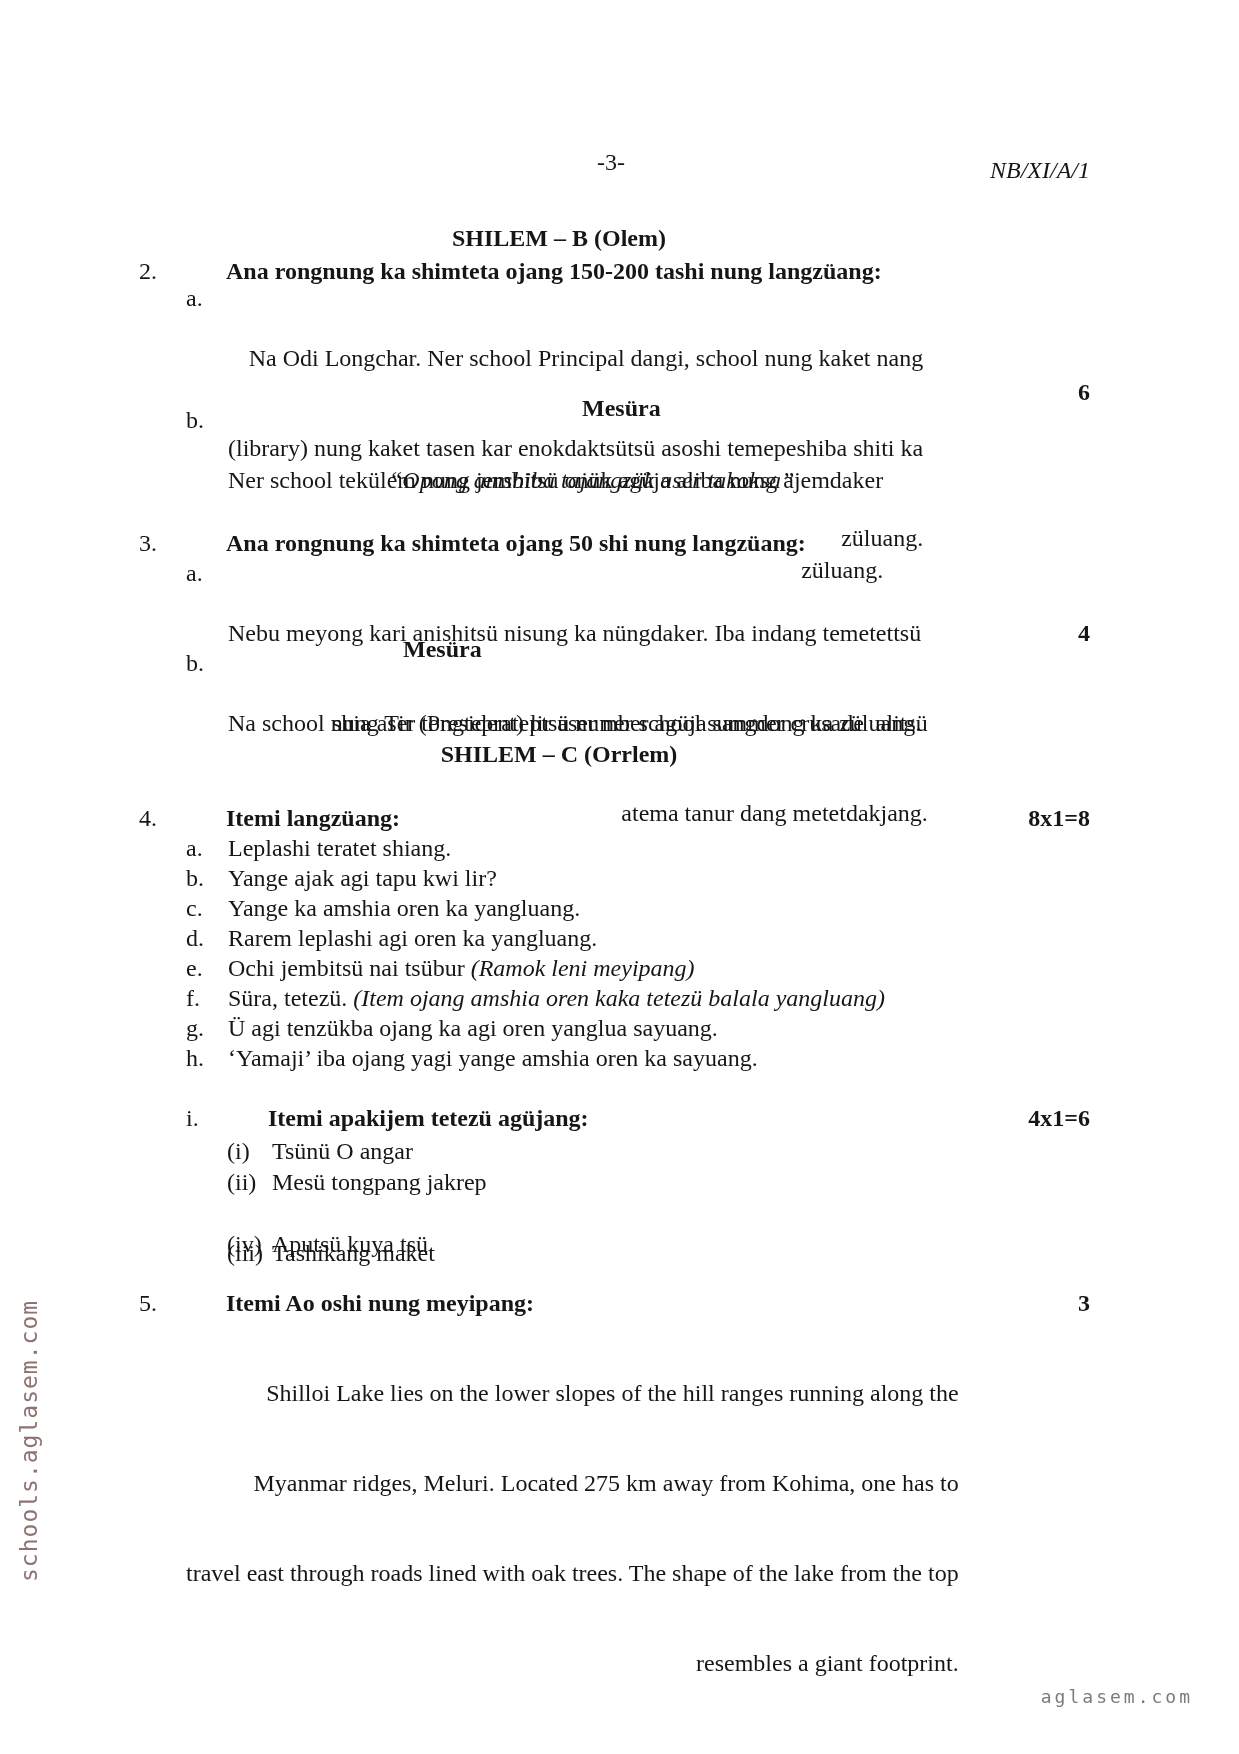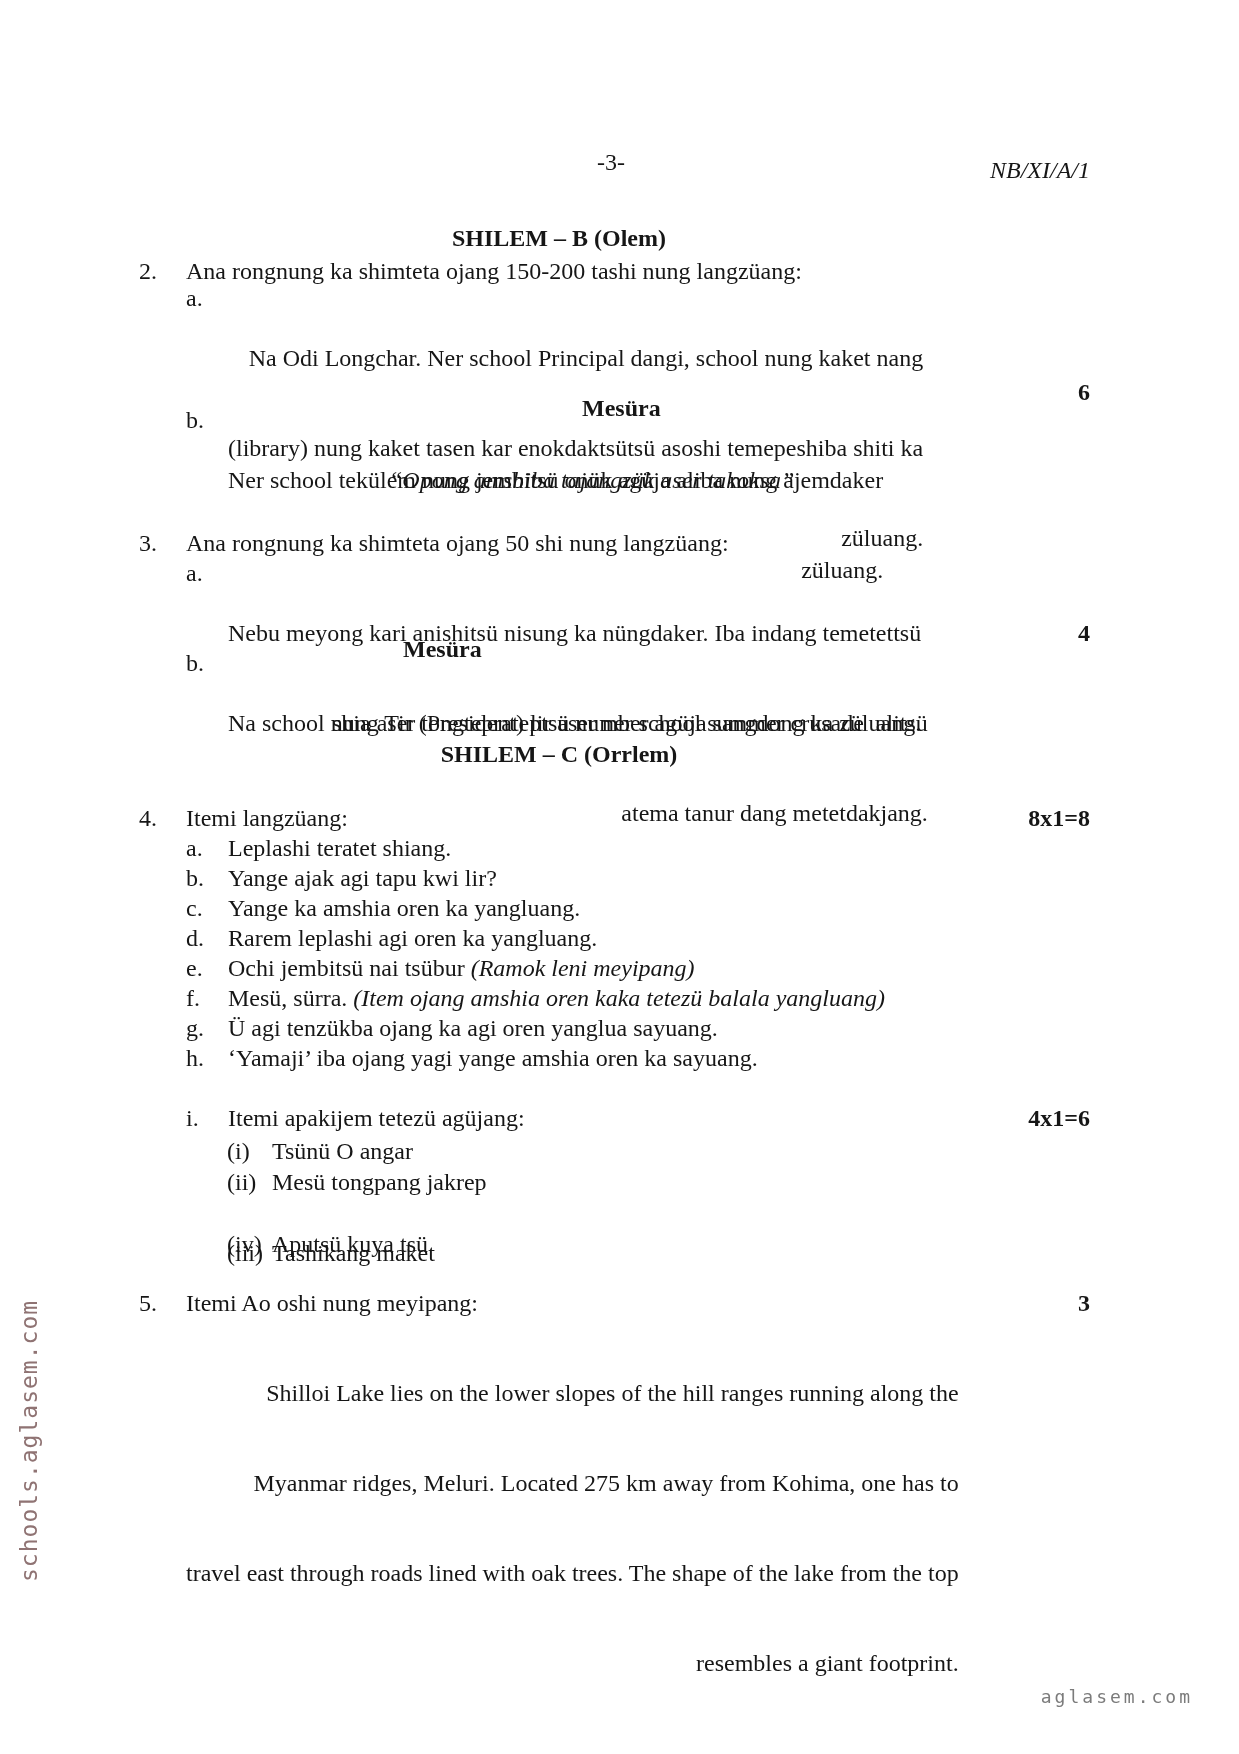--- a/index.html
+++ b/index.html
@@ -11,21 +11,21 @@
     overflow:hidden;
   }
   .content{
     position:absolute;left:139px;top:147px;width:951px;
     font-family:"Liberation Serif", serif;
     font-size:24px;line-height:30px;color:#161616;
   }
   .row{position:absolute;left:0;right:0;height:30px;}
   .num{position:absolute;left:0;top:0;}
   .lbl{position:absolute;left:47px;top:0;}
-  .bold{font-weight:normal;}
+  .bold{font-weight:bold;margin-left:40px;}
   .it{font-style:italic;text-align:right;}
   .itxt{position:absolute;left:89px;top:0;white-space:pre;}
   .blk{position:absolute;white-space:pre;}
   .blk div{height:30px;text-align:right;}
   .mark{position:absolute;right:0;top:0;font-weight:bold;}
   .sec-title{width:840px;text-align:center;font-weight:bold;}
   .mes{font-weight:bold;position:absolute;top:16px;}
   .rlbl{position:absolute;left:88px;top:0;}
   .rtxt{position:absolute;left:133px;top:0;white-space:pre;}
   .pg-num{position:absolute;left:458px;top:0;}
@@ -128,21 +128,21 @@
     <div class="row" style="top:776px">
       <span class="lbl">d.</span>
       <span class="itxt"><span>Rarem leplashi agi oren ka yangluang.</span><span class="it"></span></span>
     </div>
     <div class="row" style="top:806px">
       <span class="lbl">e.</span>
       <span class="itxt"><span>Ochi jembitsü nai tsübur </span><span class="it">(Ramok leni meyipang)</span></span>
     </div>
     <div class="row" style="top:836px">
       <span class="lbl">f.</span>
-      <span class="itxt"><span>Mesü, sürra. </span><span class="it">(Item ojang amshia oren kaka tetezü balala yangluang)</span></span>
+      <span class="itxt"><span>Süra, tetezü. </span><span class="it">(Item ojang amshia oren kaka tetezü balala yangluang)</span></span>
     </div>
     <div class="row" style="top:866px">
       <span class="lbl">g.</span>
       <span class="itxt"><span>Ü agi tenzükba ojang ka agi oren yanglua sayuang.</span><span class="it"></span></span>
     </div>
     <div class="row" style="top:896px">
       <span class="lbl">h.</span>
       <span class="itxt"><span>‘Yamaji’ iba ojang yagi yange amshia oren ka sayuang.</span><span class="it"></span></span>
     </div>
 

